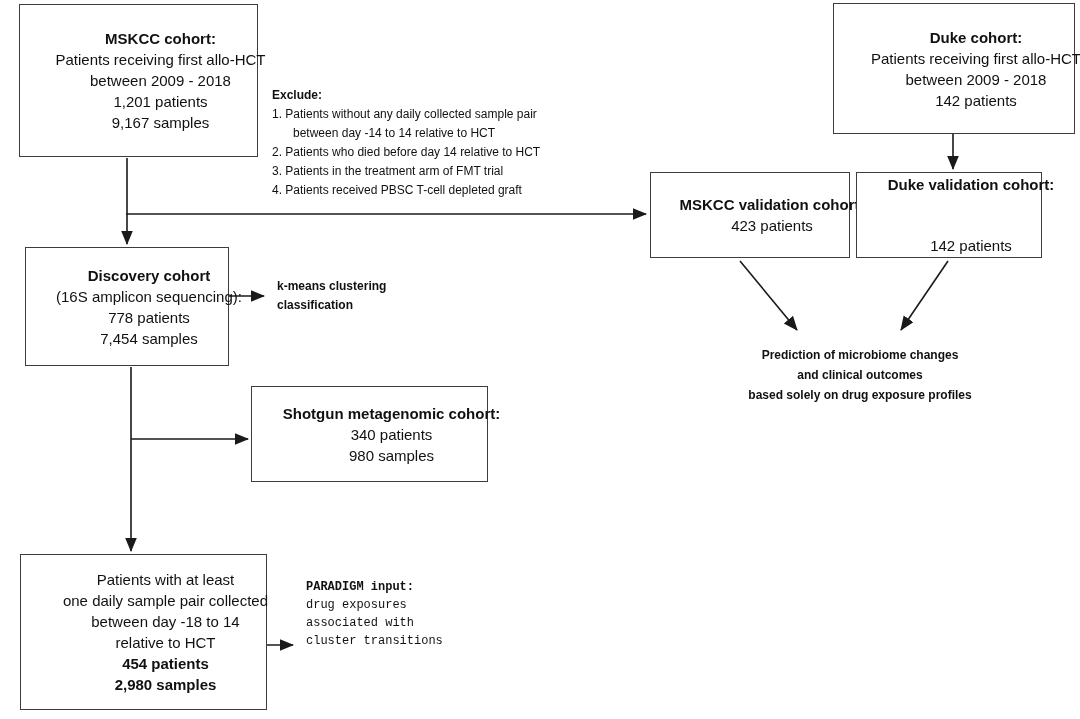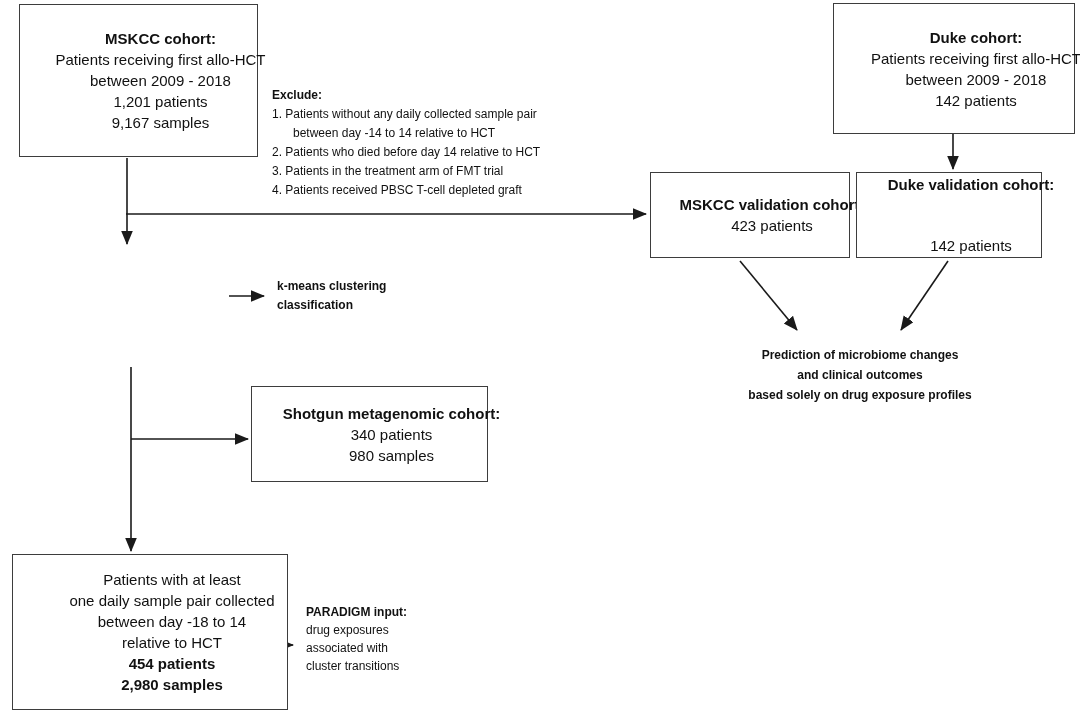--- a/index.html
+++ b/index.html
@@ -73,47 +73,53 @@
   <div class="box" style="left:650px; top:172px; width:200px; height:86px;">
     <div class="box-line bold">MSKCC validation cohort:</div>
     <div class="box-line">423 patients</div>
   </div>
 
   <div class="box" style="left:856px; top:172px; width:186px; height:86px;gap:40px;">
     <div class="box-line bold">Duke validation cohort:</div>
     <div class="box-line">142 patients</div>
   </div>
 
+  <div class="box" style="left:25px; top:247px; width:204px; height:119px;">
+    <div class="box-line bold">Discovery cohort</div>
+    <div class="box-line">(16S amplicon sequencing):</div>
+    <div class="box-line">778 patients</div>
+    <div class="box-line">7,454 samples</div>
+  </div>
 
   <div class="note bold" style="left:277px; top:277px;">
     <div class="note-line">k-means clustering</div>
     <div class="note-line">classification</div>
   </div>
 
   <div class="box" style="left:251px; top:386px; width:237px; height:96px;">
     <div class="box-line bold">Shotgun metagenomic cohort:</div>
     <div class="box-line">340 patients</div>
     <div class="box-line">980 samples</div>
   </div>
 
   <div class="note bold center" style="left:640px; top:345px; width:440px; line-height:20px;">
     <div class="note-line">Prediction of microbiome changes</div>
     <div class="note-line">and clinical outcomes</div>
     <div class="note-line">based solely on drug exposure profiles</div>
   </div>
 
-  <div class="box" style="left:12px; top:554px; width:276px; height:156px;">
+  <div class="box" style="left:20px; top:554px; width:247px; height:156px;">
     <div class="box-line">Patients with at least</div>
     <div class="box-line">one daily sample pair collected</div>
     <div class="box-line">between day -18 to 14</div>
     <div class="box-line">relative to HCT</div>
     <div class="box-line bold">454 patients</div>
     <div class="box-line bold">2,980 samples</div>
   </div>
 
-  <div class="note" style="left:306px; top:603px; line-height:18px;">
+  <div class="note" style="left:306px; top:578px; line-height:18px;font-family:Liberation Mono, monospace;">
     <div class="note-line bold">PARADIGM input:</div>
     <div class="note-line">drug exposures</div>
     <div class="note-line">associated with</div>
     <div class="note-line">cluster transitions</div>
   </div>
 
 </div>
 
 </body></html>

